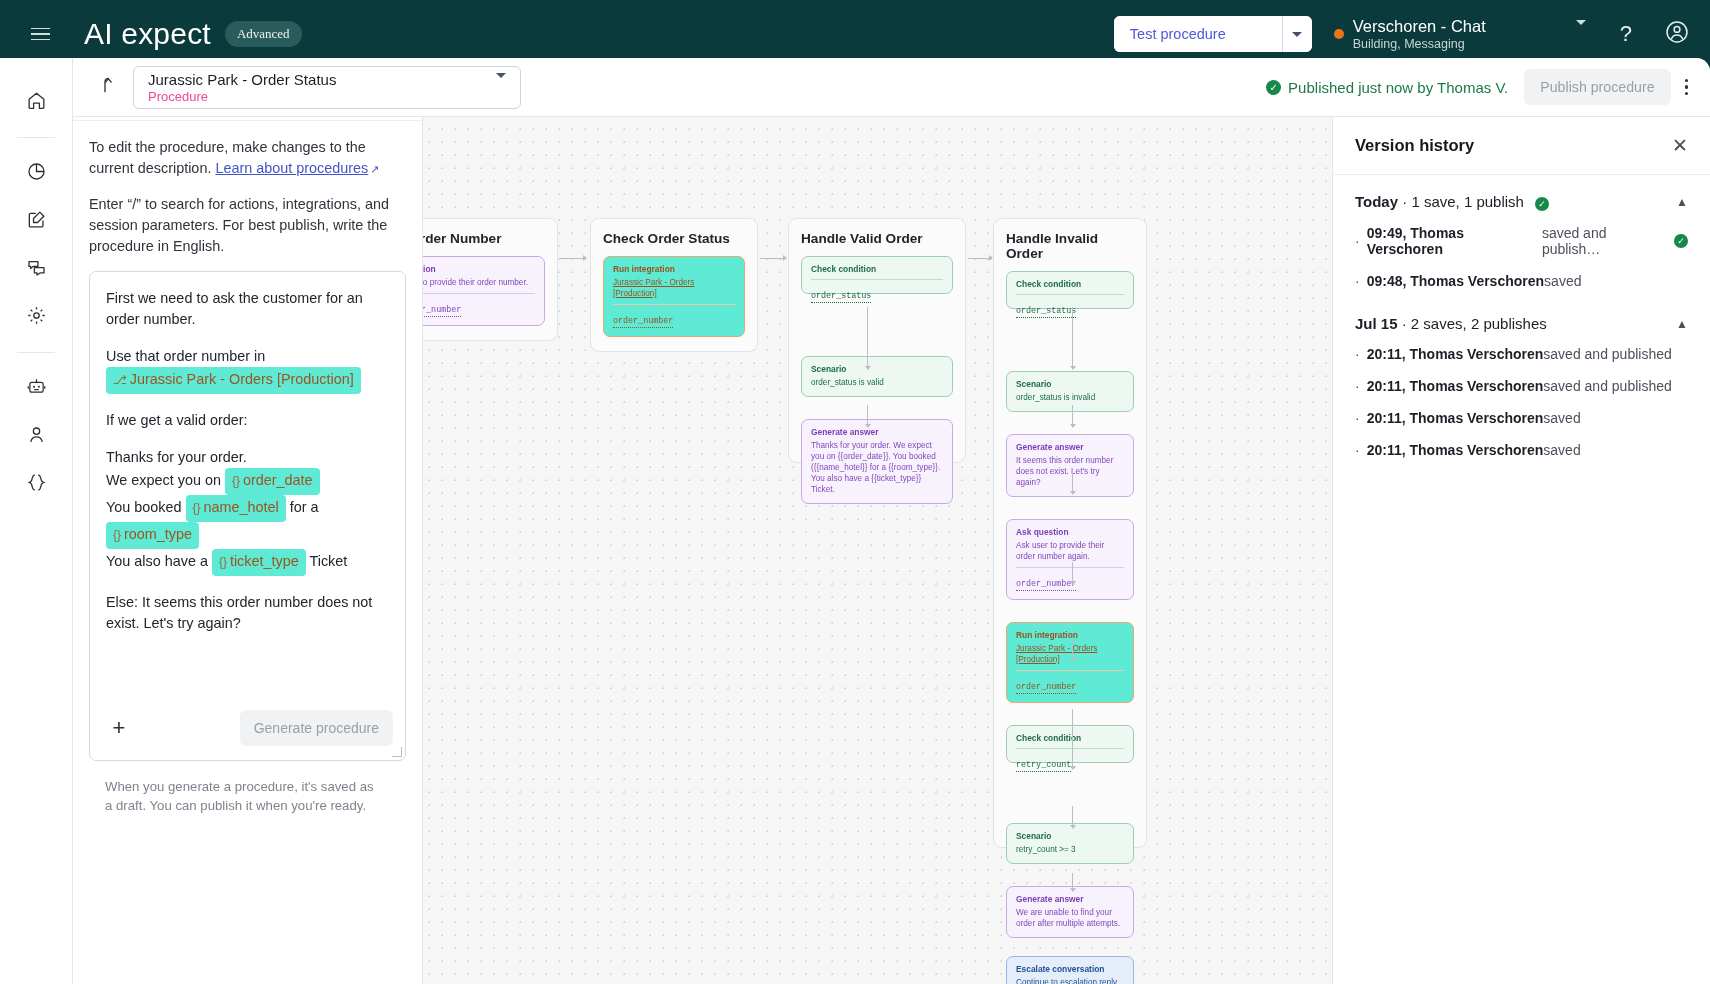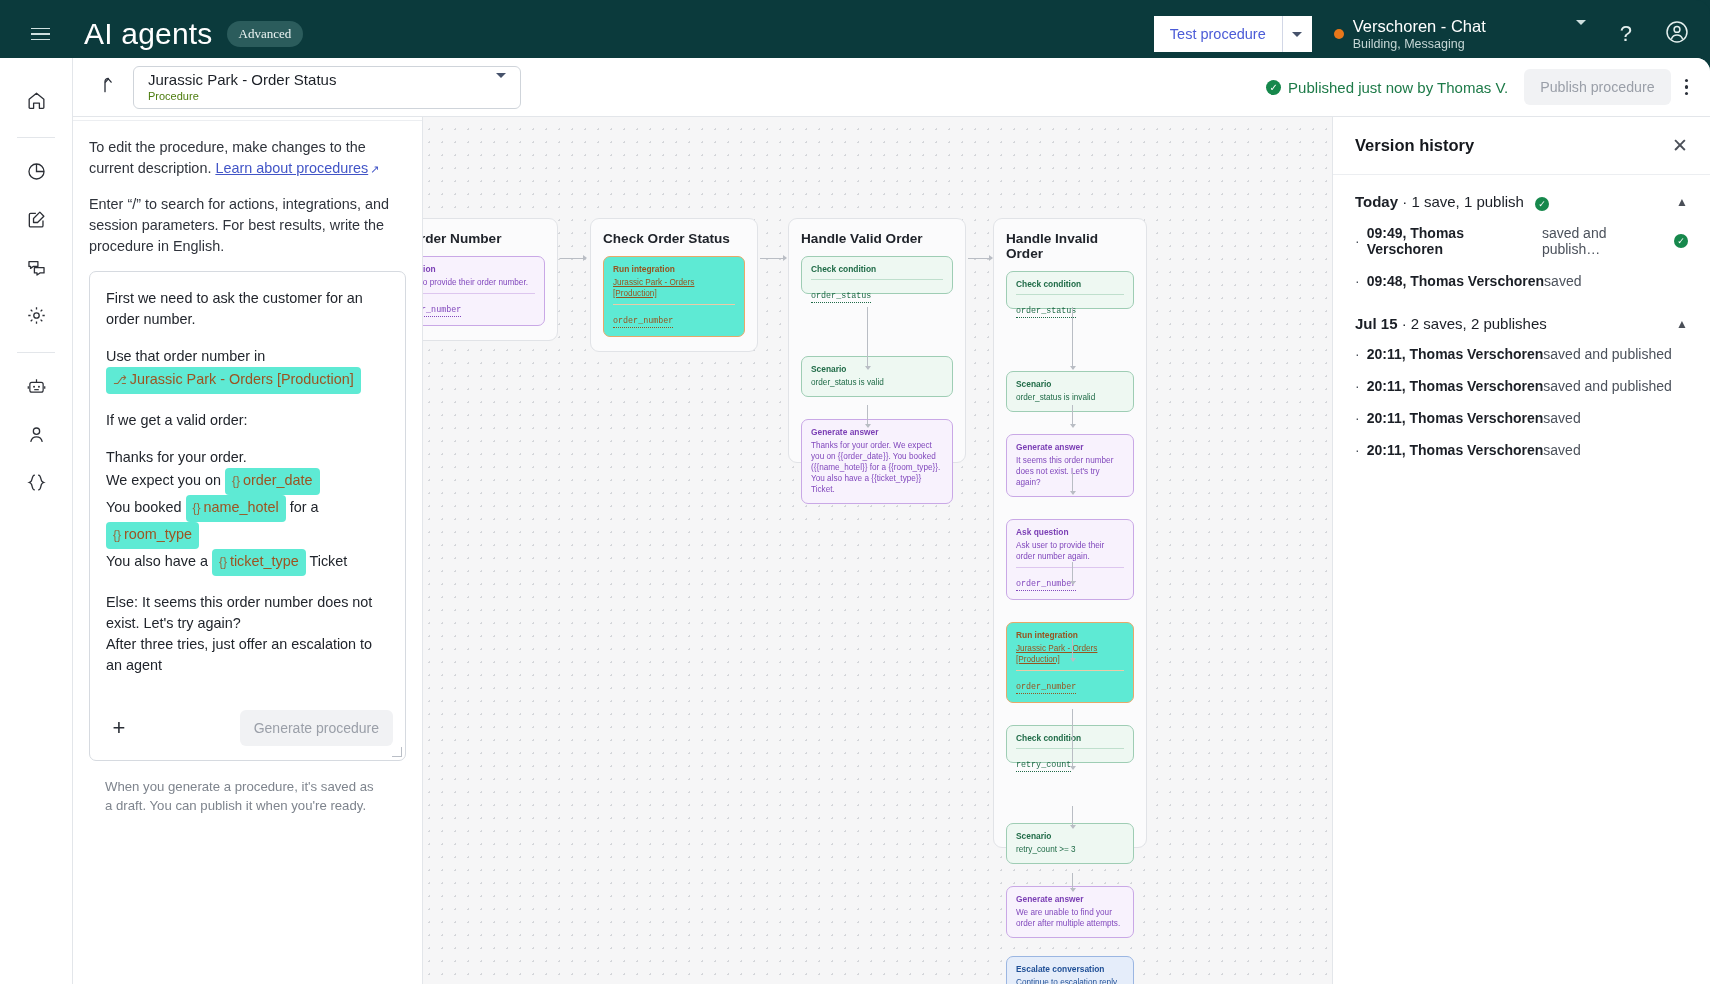--- a/index.html
+++ b/index.html
@@ -26,21 +26,21 @@
   #brand {
     color: #ffffff; font-size: 30px; letter-spacing: .2px;
     margin-left: 22px; font-weight: 400;
   }
   #plan-badge {
     margin-left: 14px; background: #2b5c5c; color: #eaf3f2;
     font-size: 13px; padding: 5px 12px; border-radius: 14px; font-family: Liberation Serif, serif;
   }
   #topbar-right { margin-left: auto; display: flex; align-items: center; padding-right: 20px; }
   #test-group { display: flex; align-items: stretch; background: #fff;
-    border-radius: 0; overflow: hidden; height: 36px; }
+    border-radius: 6px; overflow: hidden; height: 36px; gap: 40px; }
   #test-procedure {
     background: #fff; border: none; color: #4b5bd7; font-size: 14.5px;
     padding: 0 16px; cursor: pointer; font-family: inherit;
   }
   #test-caret {
     width: 30px; background: #fff; border-left: 1px solid #d2d7e6;
     display: flex; align-items: center; justify-content: center; cursor: pointer;
   }
   .caret-dn { width:0;height:0;border-left:5px solid transparent;border-right:5px solid transparent;
     border-top:5px solid #46526b; }
@@ -156,21 +156,21 @@
   #subbar {
     position:absolute; left:73px; top:0; right:0; height: 59px; background:#fff;
     border-bottom: 1px solid #e3e6ea; display:flex; align-items:center; z-index: 10;
   }
   #back-arrow { margin-left: 22px; cursor:pointer; color:#2b303a; }
   #proc-select {
     margin-left: 18px; width: 388px; height: 43px; border:1px solid #cfd4da; border-radius:6px;
     display:flex; align-items:center; padding: 0 14px; cursor: pointer; background:#fff;
   }
   #proc-select-main { font-size: 15px; color:#1b1f26; line-height: 18px; }
-  #proc-select-sub { font-size: 11px; color:#4d7c0f; line-height: 15px; }
+  #proc-select-sub { font-size: 13px; color:#ec4899; line-height: 15px; }
   #proc-select-caret { margin-left:auto; }
   #published-status { margin-left:auto; display:flex; align-items:center;
       font-size: 15px; color:#1d7a48; }
   #publish-btn { margin-left: 16px; background:#f1f2f4; border:none; color:#9a9fa8;
       font-size: 14.2px; padding: 10px 16px; border-radius:6px; font-family:inherit; cursor:default; }
   #kebab { margin-left: 14px; margin-right: 22px; cursor:pointer; color:#2b303a;
       display:flex; flex-direction:column; gap:3px; align-items:center; }
   #kebab i { width:3.4px; height:3.4px; background:#2b303a; border-radius:50%; display:block; }
   .verified { width: 15px; height: 15px; border-radius: 50%; background:#16884c; color:#fff;
       font-size: 10px; display:inline-flex; align-items:center; justify-content:center; margin-right:7px; }
@@ -197,21 +197,21 @@
 </style>
 </head>
 <body>
 
 <div id="topbar">
   <div id="hamburger">
     <span></span>
       <span></span>
       <span></span>
   </div>
-  <div id="brand">AI agents</div>
+  <div id="brand">AI expect</div>
   <div id="plan-badge">Advanced</div>
 
   <div id="topbar-right">
     <div id="test-group">
       <button id="test-procedure">Test procedure</button>
       <div id="test-caret">
           <span class="caret-dn"></span>
         </div>
     </div>
 
@@ -296,21 +296,21 @@
 
   <div id="editor">
     <div id="editor-head">
       <div id="editor-title">Edit procedure</div>
       <div id="beta-badge">Beta</div>
     </div>
     <div id="editor-body">
       <div class="helper">
         <span>To edit the procedure, make changes to the current description. </span><a id="learn-link">Learn about procedures</a><span class="ext-ic">↗</span>
       </div>
-      <div class="helper">Enter “/” to search for actions, integrations, and session parameters. For best results, write the procedure in English.</div>
+      <div class="helper">Enter “/” to search for actions, integrations, and session parameters. For best publish, write the procedure in English.</div>
 
       <div id="proc-box">
         <p>First we need to ask the customer for an order number.</p>
         <p>
           <span>Use that order number in</span><br>
           <span class="chip"><span class="gl">⎇</span><span>Jurassic Park - Orders [Production]</span></span>
         </p>
         <p>If we get a valid order:</p>
         <p>
           <span>Thanks for your order.</span><br>
@@ -319,21 +319,20 @@
           <span>You booked</span>
           <span class="chip"><span class="gl">{}</span><span>name_hotel</span></span>
           <span>for a</span><br>
           <span class="chip"><span class="gl">{}</span><span>room_type</span></span><br>
           <span>You also have a</span>
           <span class="chip"><span class="gl">{}</span><span>ticket_type</span></span>
           <span>Ticket</span>
         </p>
         <p>
           <span>Else: It seems this order number does not exist. Let's try again?</span><br>
-          <span>After three tries, just offer an escalation to an agent</span>
         </p>
         <div id="proc-footer">
           <div id="add-block-btn">+</div>
           <button id="generate-btn">Generate procedure</button>
         </div>
         <div id="resize-grip"></div>
       </div>
 
       <div id="draft-note">When you generate a procedure, it's saved as a draft. You can publish it when you're ready.</div>
     </div>

